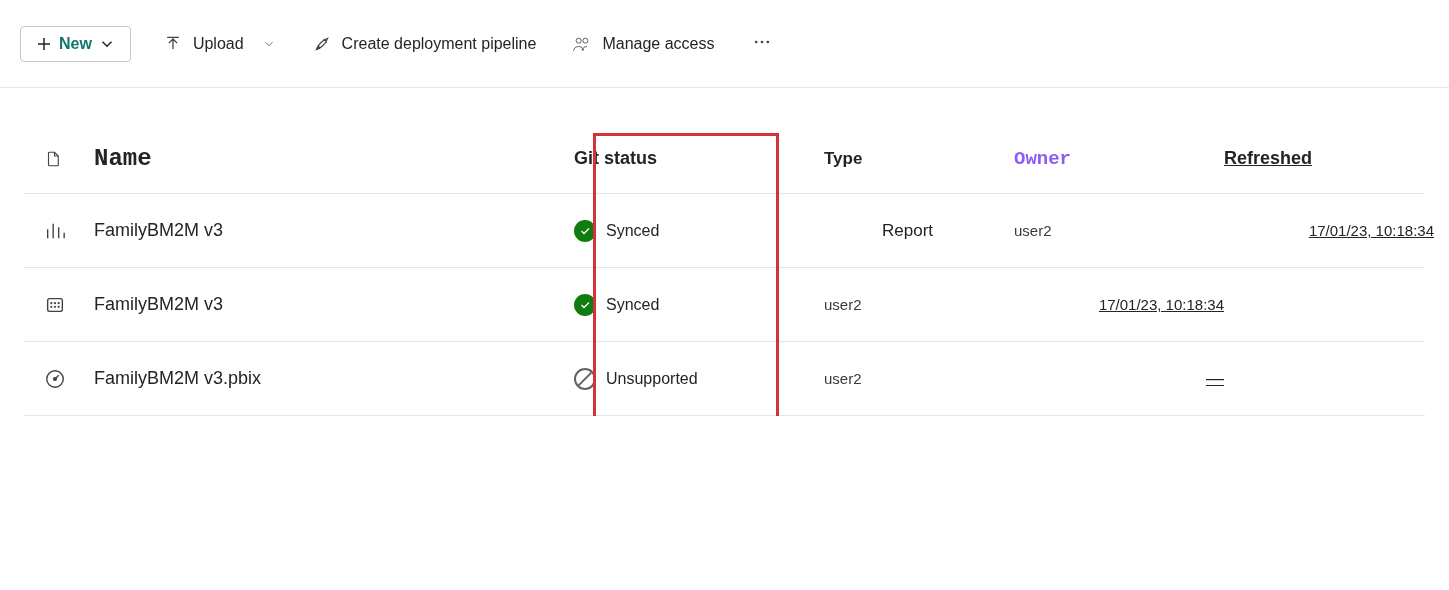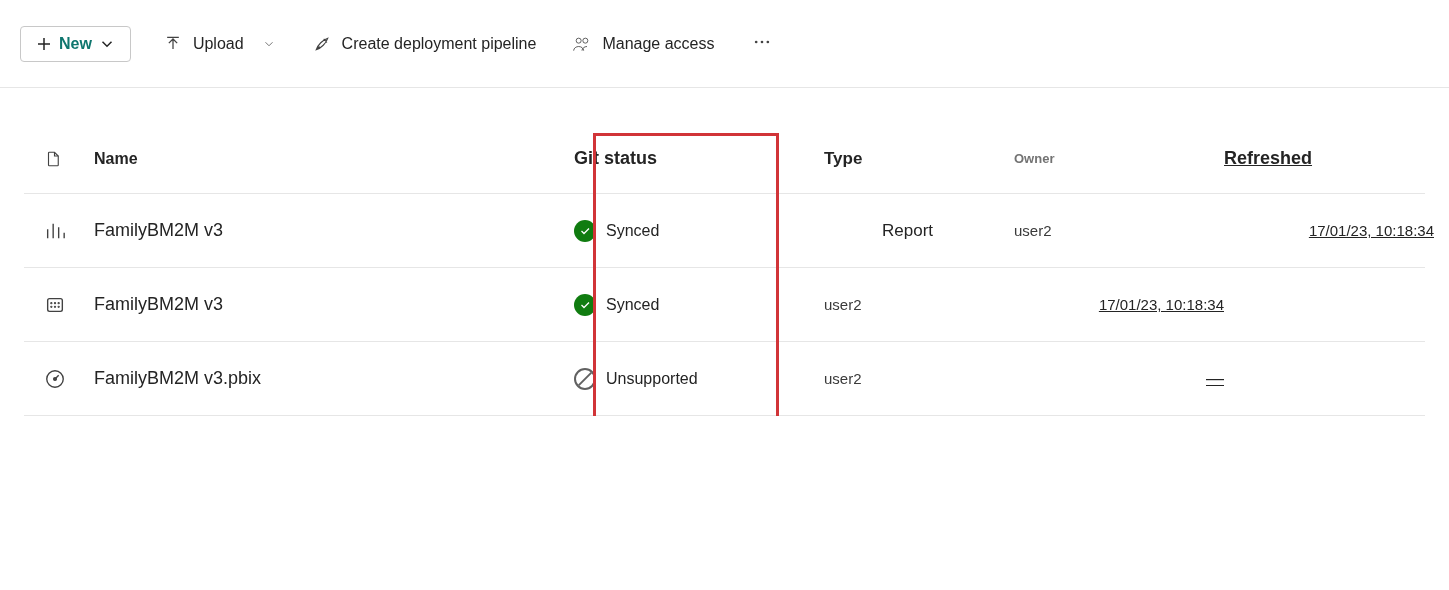--- a/index.html
+++ b/index.html
@@ -52,25 +52,25 @@
     .header-row, .row {
       display: grid;
       grid-template-columns: 70px 480px 250px 190px 210px 210px;
       align-items: center;
       border-bottom: 1px solid #e6e6e6;
     }
     .header-row { height: 70px; font-weight: 600; font-size: 18px; }
     .row { height: 74px; font-size: 16px; }
     .col-icon { display:flex; justify-content:flex-start; padding-left: 20px; }
     .col-name { font-size: 18px; padding-right: 12px;}
-    .header-row .col-name { font-size: 16px; }
+    .header-row .col-name { font-size: 24px; font-family: Liberation Mono, monospace; }
     .col-gitstatus { display:flex; align-items:center; gap:10px; }
     .col-type { font-size: 17px; padding-left: 58px; }
     .col-owner { font-size: 15px; color:#3a3a3a; }
-    .header-row .col-owner { font-size: 13px; color:#737373; }
+    .header-row .col-owner { font-size: 19px; color:#8b5cf6;font-family:Liberation Mono, monospace; }
     .col-refreshed { font-size: 15px; text-align:right; padding-right: 0; text-decoration: underline; }
     .header-row .col-refreshed { font-size: 18px; }
     .col-refreshed .dash { font-size:18px; }
 
     .highlight-box {
       position: absolute;
       border: 3px solid #d13438;
       pointer-events: none;
       top: 133px;
       left: 593px;

